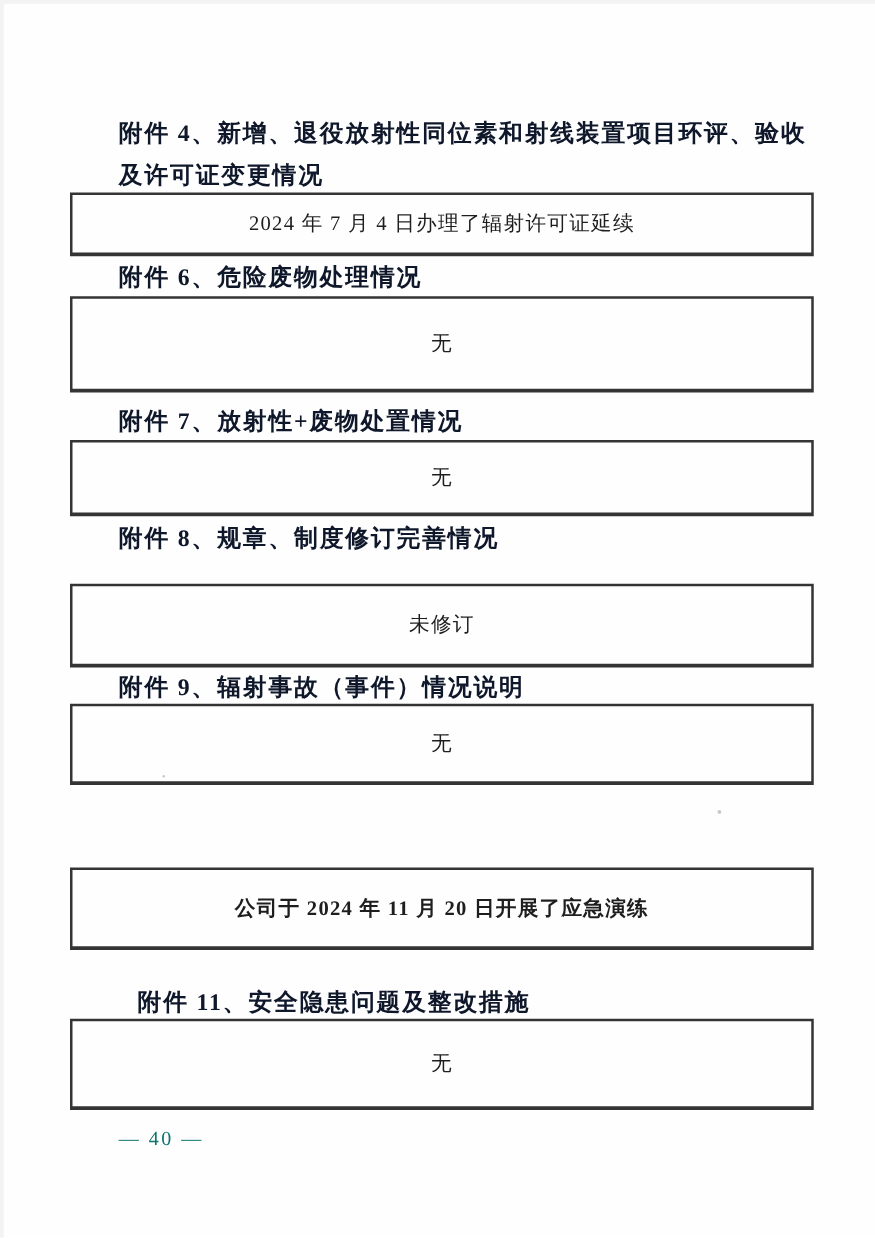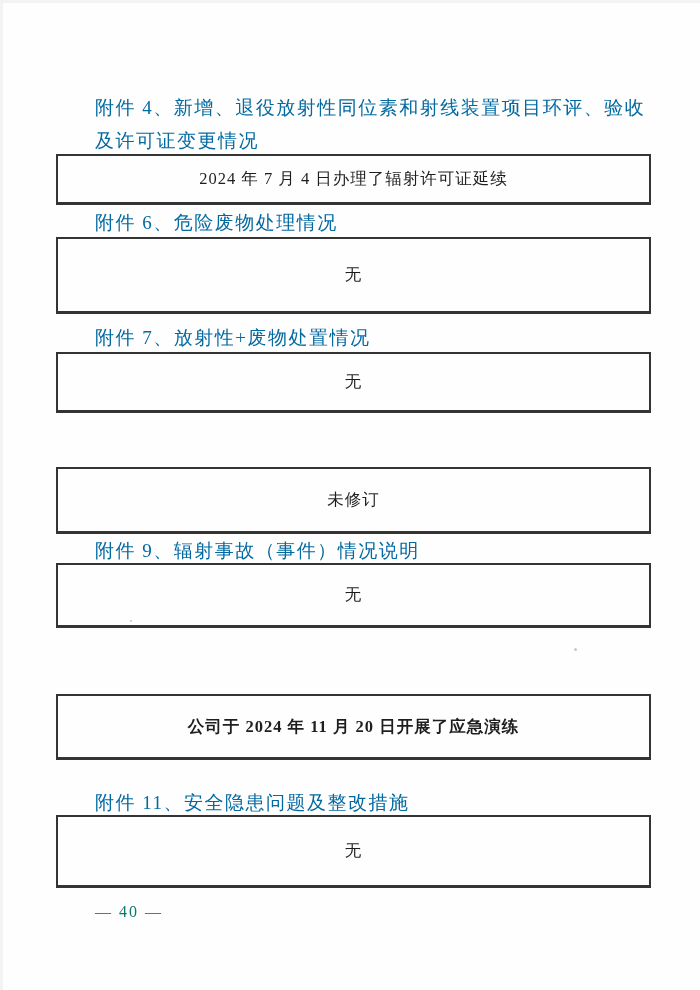--- a/index.html
+++ b/index.html
@@ -18,21 +18,22 @@
     box-shadow: inset 3px 3px 0 rgba(210,210,210,0.25);
   }
   .heading {
     position: absolute;
     left: 95px;
     width: 560px;
     font-size: 19px;
     line-height: 26px;
     letter-spacing: 1.5px;
     white-space: nowrap;
-    color: #0369a1;
+    color: #0f172a;
+    font-weight: bold;
   }
   .heading .hline {
     display: block;
     line-height: 33px;
   }
   .content-box {
     position: absolute;
     left: 56px;
     width: 595px;
     box-sizing: border-box;
@@ -52,21 +53,21 @@
   .h2 { top: 210px; }
   .b2 { top: 237px; height: 77px; }
   .h3 { top: 325px; }
   .b3 { top: 352px; height: 61px; }
   .h4 { top: 419px; }
   .b4 { top: 447px; height: 67px; margin-top: 20px; }
   .h5 { top: 538px; }
   .b5 { top: 563px; height: 65px; }
   .h6 { top: 667px; }
   .b6 { top: 694px; height: 66px; font-weight: bold; }
-  .h7 { top: 790px; }
+  .h7 { top: 790px; margin-left: 15px; }
   .b7 { top: 815px; height: 73px; }
   .footer {
     position: absolute;
     top: 903px;
     left: 95px;
     width: 90px;
     text-align: left;
     font-size: 16px;
     letter-spacing: 2px;
     color: #0f766e;
@@ -92,20 +93,21 @@
     <span class="hline">及许可证变更情况</span>
   </div>
   <div class="content-box b1">2024 年 7 月 4 日办理了辐射许可证延续</div>
 
   <div class="heading h2">附件 6、危险废物处理情况</div>
   <div class="content-box b2">无</div>
 
   <div class="heading h3">附件 7、放射性+废物处置情况</div>
   <div class="content-box b3">无</div>
 
+  <div class="heading h4">附件 8、规章、制度修订完善情况</div>
   <div class="content-box b4">未修订</div>
 
   <div class="heading h5">附件 9、辐射事故（事件）情况说明</div>
   <div class="content-box b5">无</div>
 
   <div class="content-box b6">公司于 2024 年 11 月 20 日开展了应急演练</div>
 
   <div class="heading h7">附件 11、安全隐患问题及整改措施</div>
   <div class="content-box b7">无</div>
 

